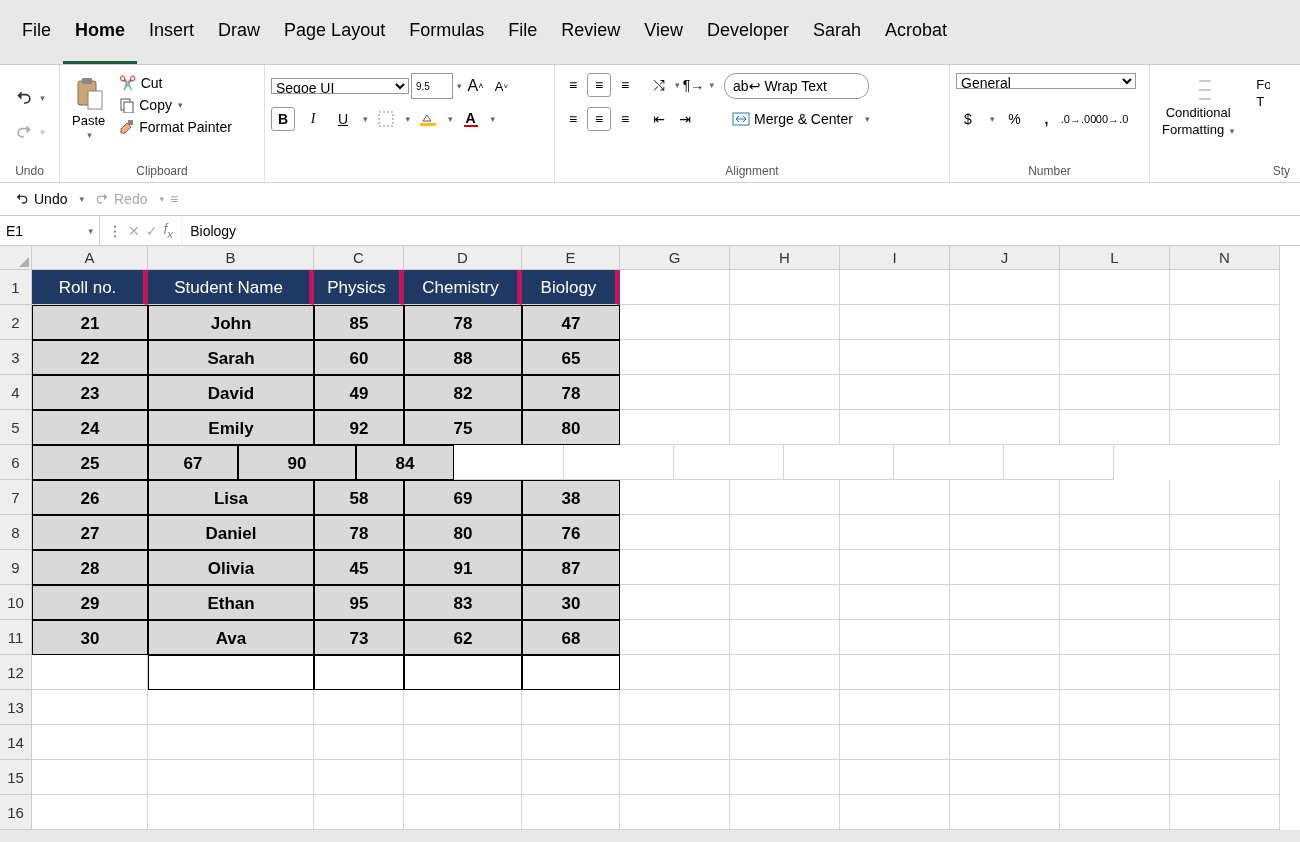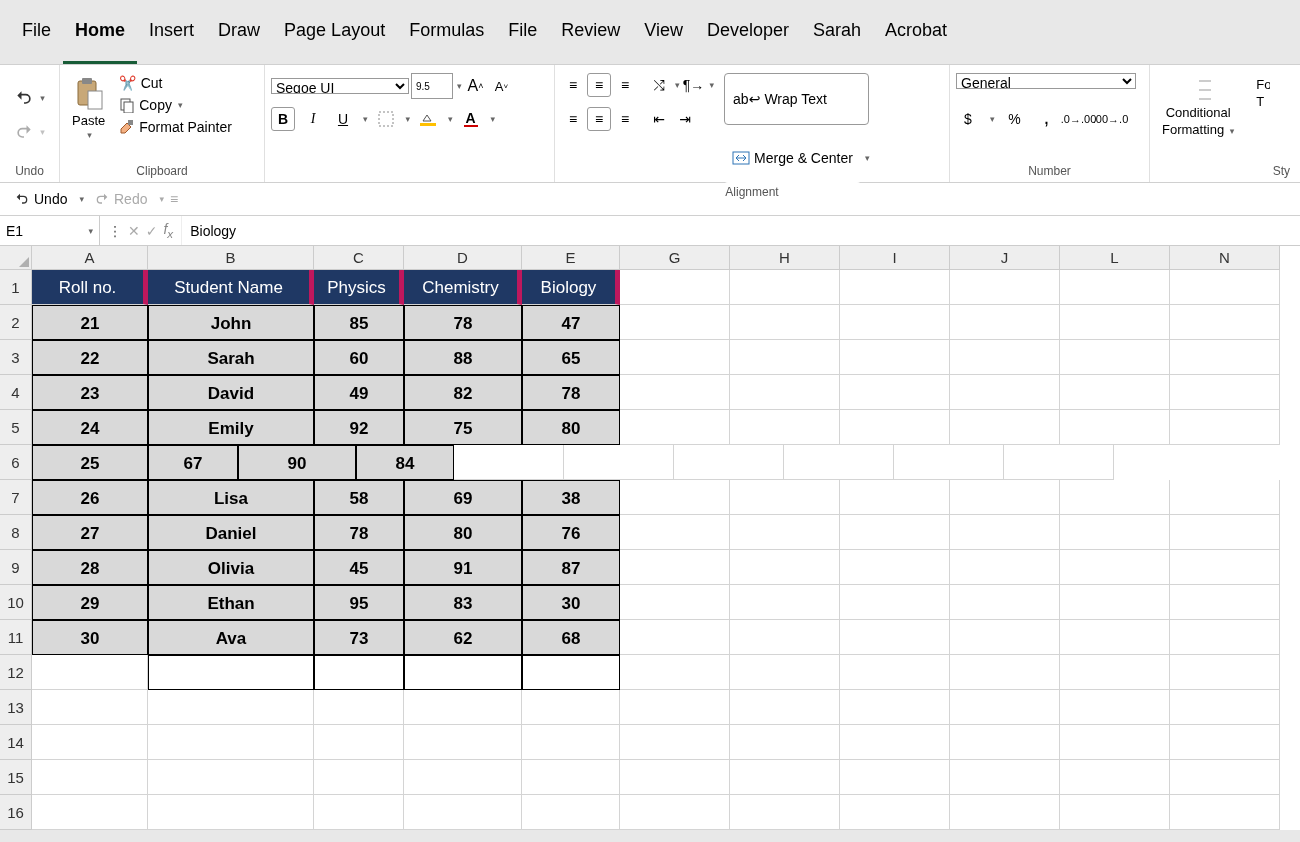--- a/index.html
+++ b/index.html
@@ -23,21 +23,21 @@
 
 .icon { display: inline-flex; align-items: center; justify-content: center; }
 .dd { font-size: 9px; color: #666; margin-left: 2px; }
 
 select.fontbox { height: 16px; font-size: 14px; border: 1px solid #999; background: #fff; }
 input.sizebox { width: 42px; height: 26px; font-size: 10px; border: 1px solid #999; padding: 0 4px; }
 
 .sq { width: 24px; height: 24px; display: inline-flex; align-items: center; justify-content: center; font-size: 14px; cursor: pointer; border: 1px solid transparent; }
 .sq.boxed { border: 1px solid #999; border-radius: 3px; }
 
-.wrap-btn, .merge-btn { border: 1px solid #999; border-radius: 4px; padding: 17px 8px; display: flex; align-items: center; gap: 4px; cursor: pointer; font-size: 14px; background: #fff; }
+.wrap-btn, .merge-btn { border: 1px solid #999; border-radius: 12px; padding: 4px 8px; display: flex; align-items: center; gap: 4px; cursor: pointer; font-size: 14px; background: #fff; }
 
 
 .qat { background: #fff; display: flex; align-items: center; gap: 6px; padding: 6px 10px; border-bottom: 1px solid #d0d0d0; font-size: 14px; }
 .qat .disabled { color: #aaa; }
 
 
 .fbar { background: #fff; display: flex; align-items: center; border-bottom: 1px solid #ccc; height: 30px; }
 .namebox { width: 100px; border-right: 1px solid #ccc; padding: 0 6px; display: flex; align-items: center; justify-content: space-between; height: 100%; font-size: 14px; }
 .fx-sep { display: flex; align-items: center; gap: 6px; padding: 0 8px; color: #888; font-size: 14px; border-right: 1px solid #eee; height: 100%; }
 .fx-input { flex: 1; padding: 0 8px; font-size: 14px; }

